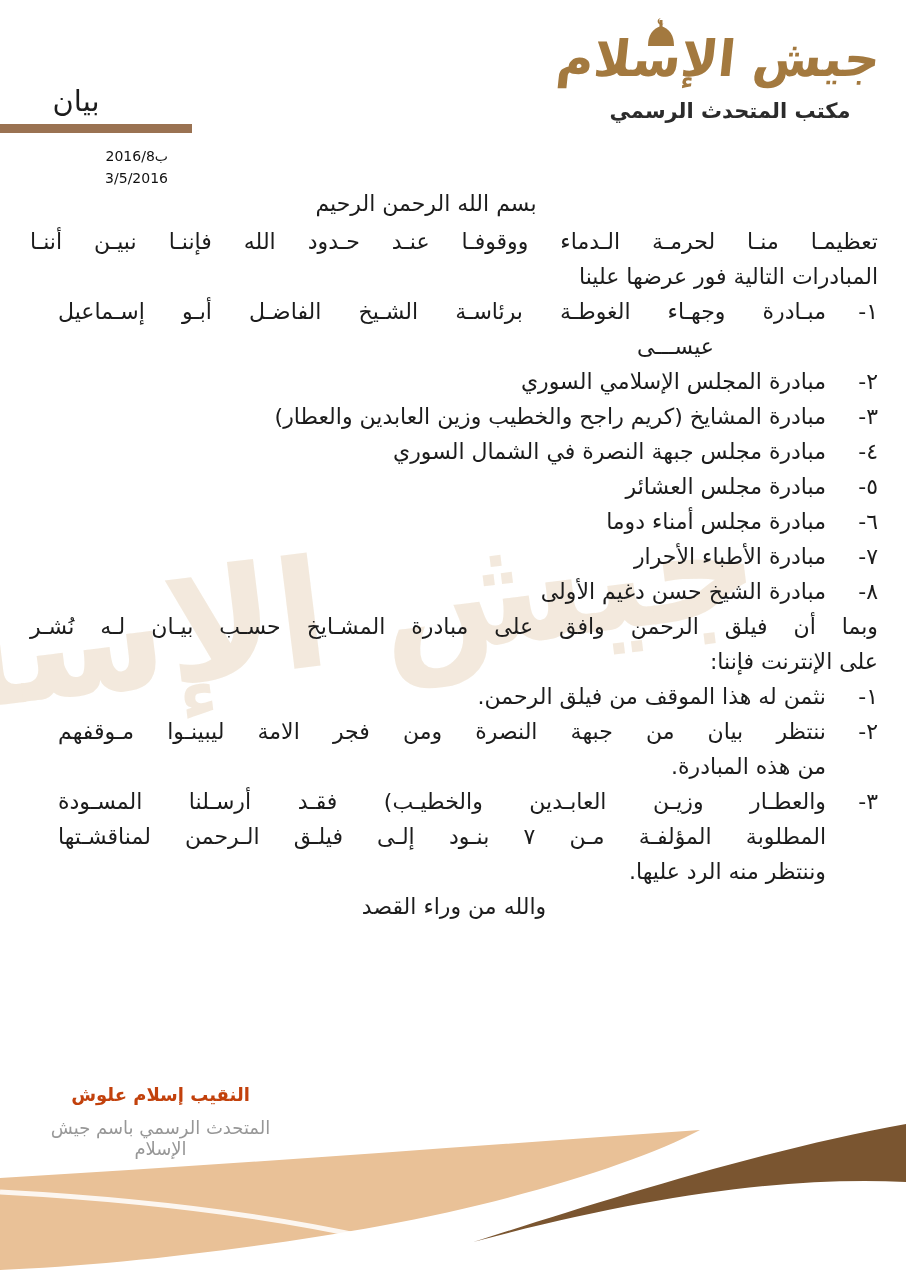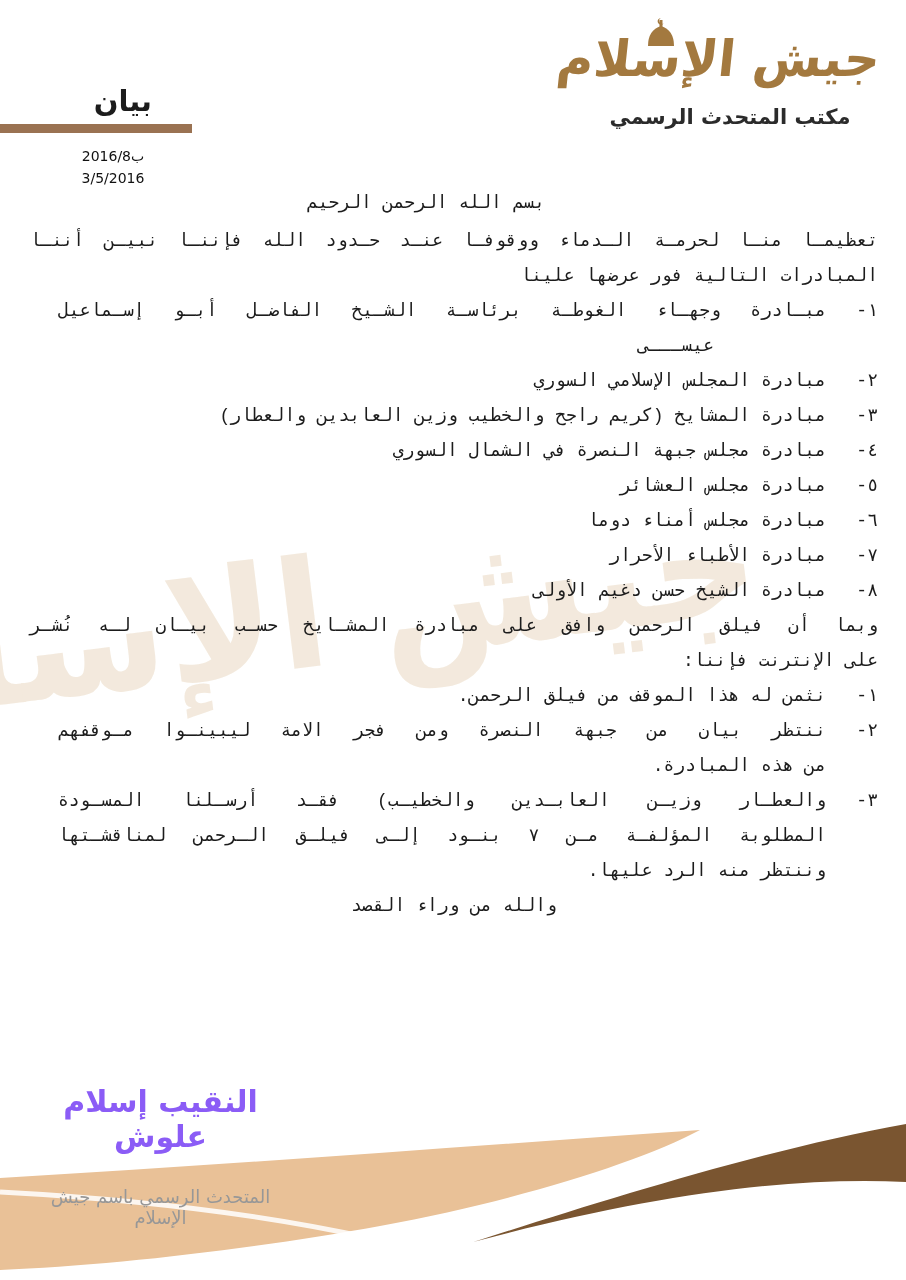--- a/index.html
+++ b/index.html
@@ -12,59 +12,59 @@
 
   
   .logo-box { position:absolute; top:22px; right:26px; width:300px; text-align:center; }
   .logo-calligraphy {
     direction:rtl; font-size:50px; font-weight:bold; color:#a3793f;
     transform:skewX(-6deg); line-height:1.5; white-space:nowrap;
   }
   .dome { position:absolute; top:-4px; left:58px; }
   .office-label {
     direction:rtl; font-size:21px; font-weight:bold; color:#2b2b2b;
-    margin-top:8px; 
+    margin-top:2px; 
   }
 
   .statement-box { position:absolute; top:84px; left:0; width:192px; }
-  .statement-title { direction:rtl; font-size:29px; font-weight:bold; padding-right:40px; }
+  .statement-title { direction:rtl; font-size:29px; font-weight:normal; text-align:center; padding-right:40px; }
   .statement-bar { width:192px; height:9px; background:#9a7252; margin-top:6px; }
-  .date-box { position:absolute; top:146px; left:58px; width:110px; text-align:center; }
+  .date-box { position:absolute; top:146px; left:58px; width:110px; text-align:right; }
   .date-line { direction:rtl; font-size:14px; color:#111; line-height:1.55; }
 
   
   .watermark {
     position:absolute; top:520px; left:-20px; width:780px;
     direction:rtl; font-size:150px; font-weight:bold; color:#e3cdaf;
     opacity:0.42; transform:rotate(-7deg); white-space:nowrap;
     pointer-events:none; z-index:0;
   }
 
   
   .content {
     position:absolute; top:186px; left:30px; right:28px; z-index:1;
-    direction:rtl; font-size:18px; line-height:35px;font-family:Liberation Mono, monospace;
+    direction:rtl; font-size:22px; line-height:35px;
   }
   .basmala { text-align:center; transform:translateX(-28px); margin-bottom:3px; }
   .jline { text-align:justify; text-align-last:justify; text-justify:inter-word; }
   .rline { text-align:right; }
   .cline { text-align:center; }
 
   .num-item { display:flex; direction:rtl; }
   .num-marker { flex:0 0 52px; text-align:right; }
   .num-body { flex:1 1 auto; min-width:0;margin-left:28px; }
   .indent-more { padding-right:112px; }
 
   .para-gap { }
   .list2-gap { margin-top:0px; }
 
   
   .signature { position:absolute; top:1084px; left:28px; width:265px; text-align:center; z-index:1; }
-  .sig-name { direction:rtl; font-size:30px; font-weight:bold; color:#8b5cf6; }
-  .sig-title { direction:rtl; font-size:18px; color:#979797; margin-top:32px; }
+  .sig-name { direction:rtl; font-size:18px; font-weight:bold; color:#c2410c; }
+  .sig-title { direction:rtl; font-size:18px; color:#979797; margin-top:12px; }
 
   
   .footer-art { position:absolute; left:0; bottom:0; width:906px; height:160px; z-index:0; }
 </style>
 </head>
 <body>
 
 <div class="page">
 
   <div class="watermark">جيش الإسلام</div>

